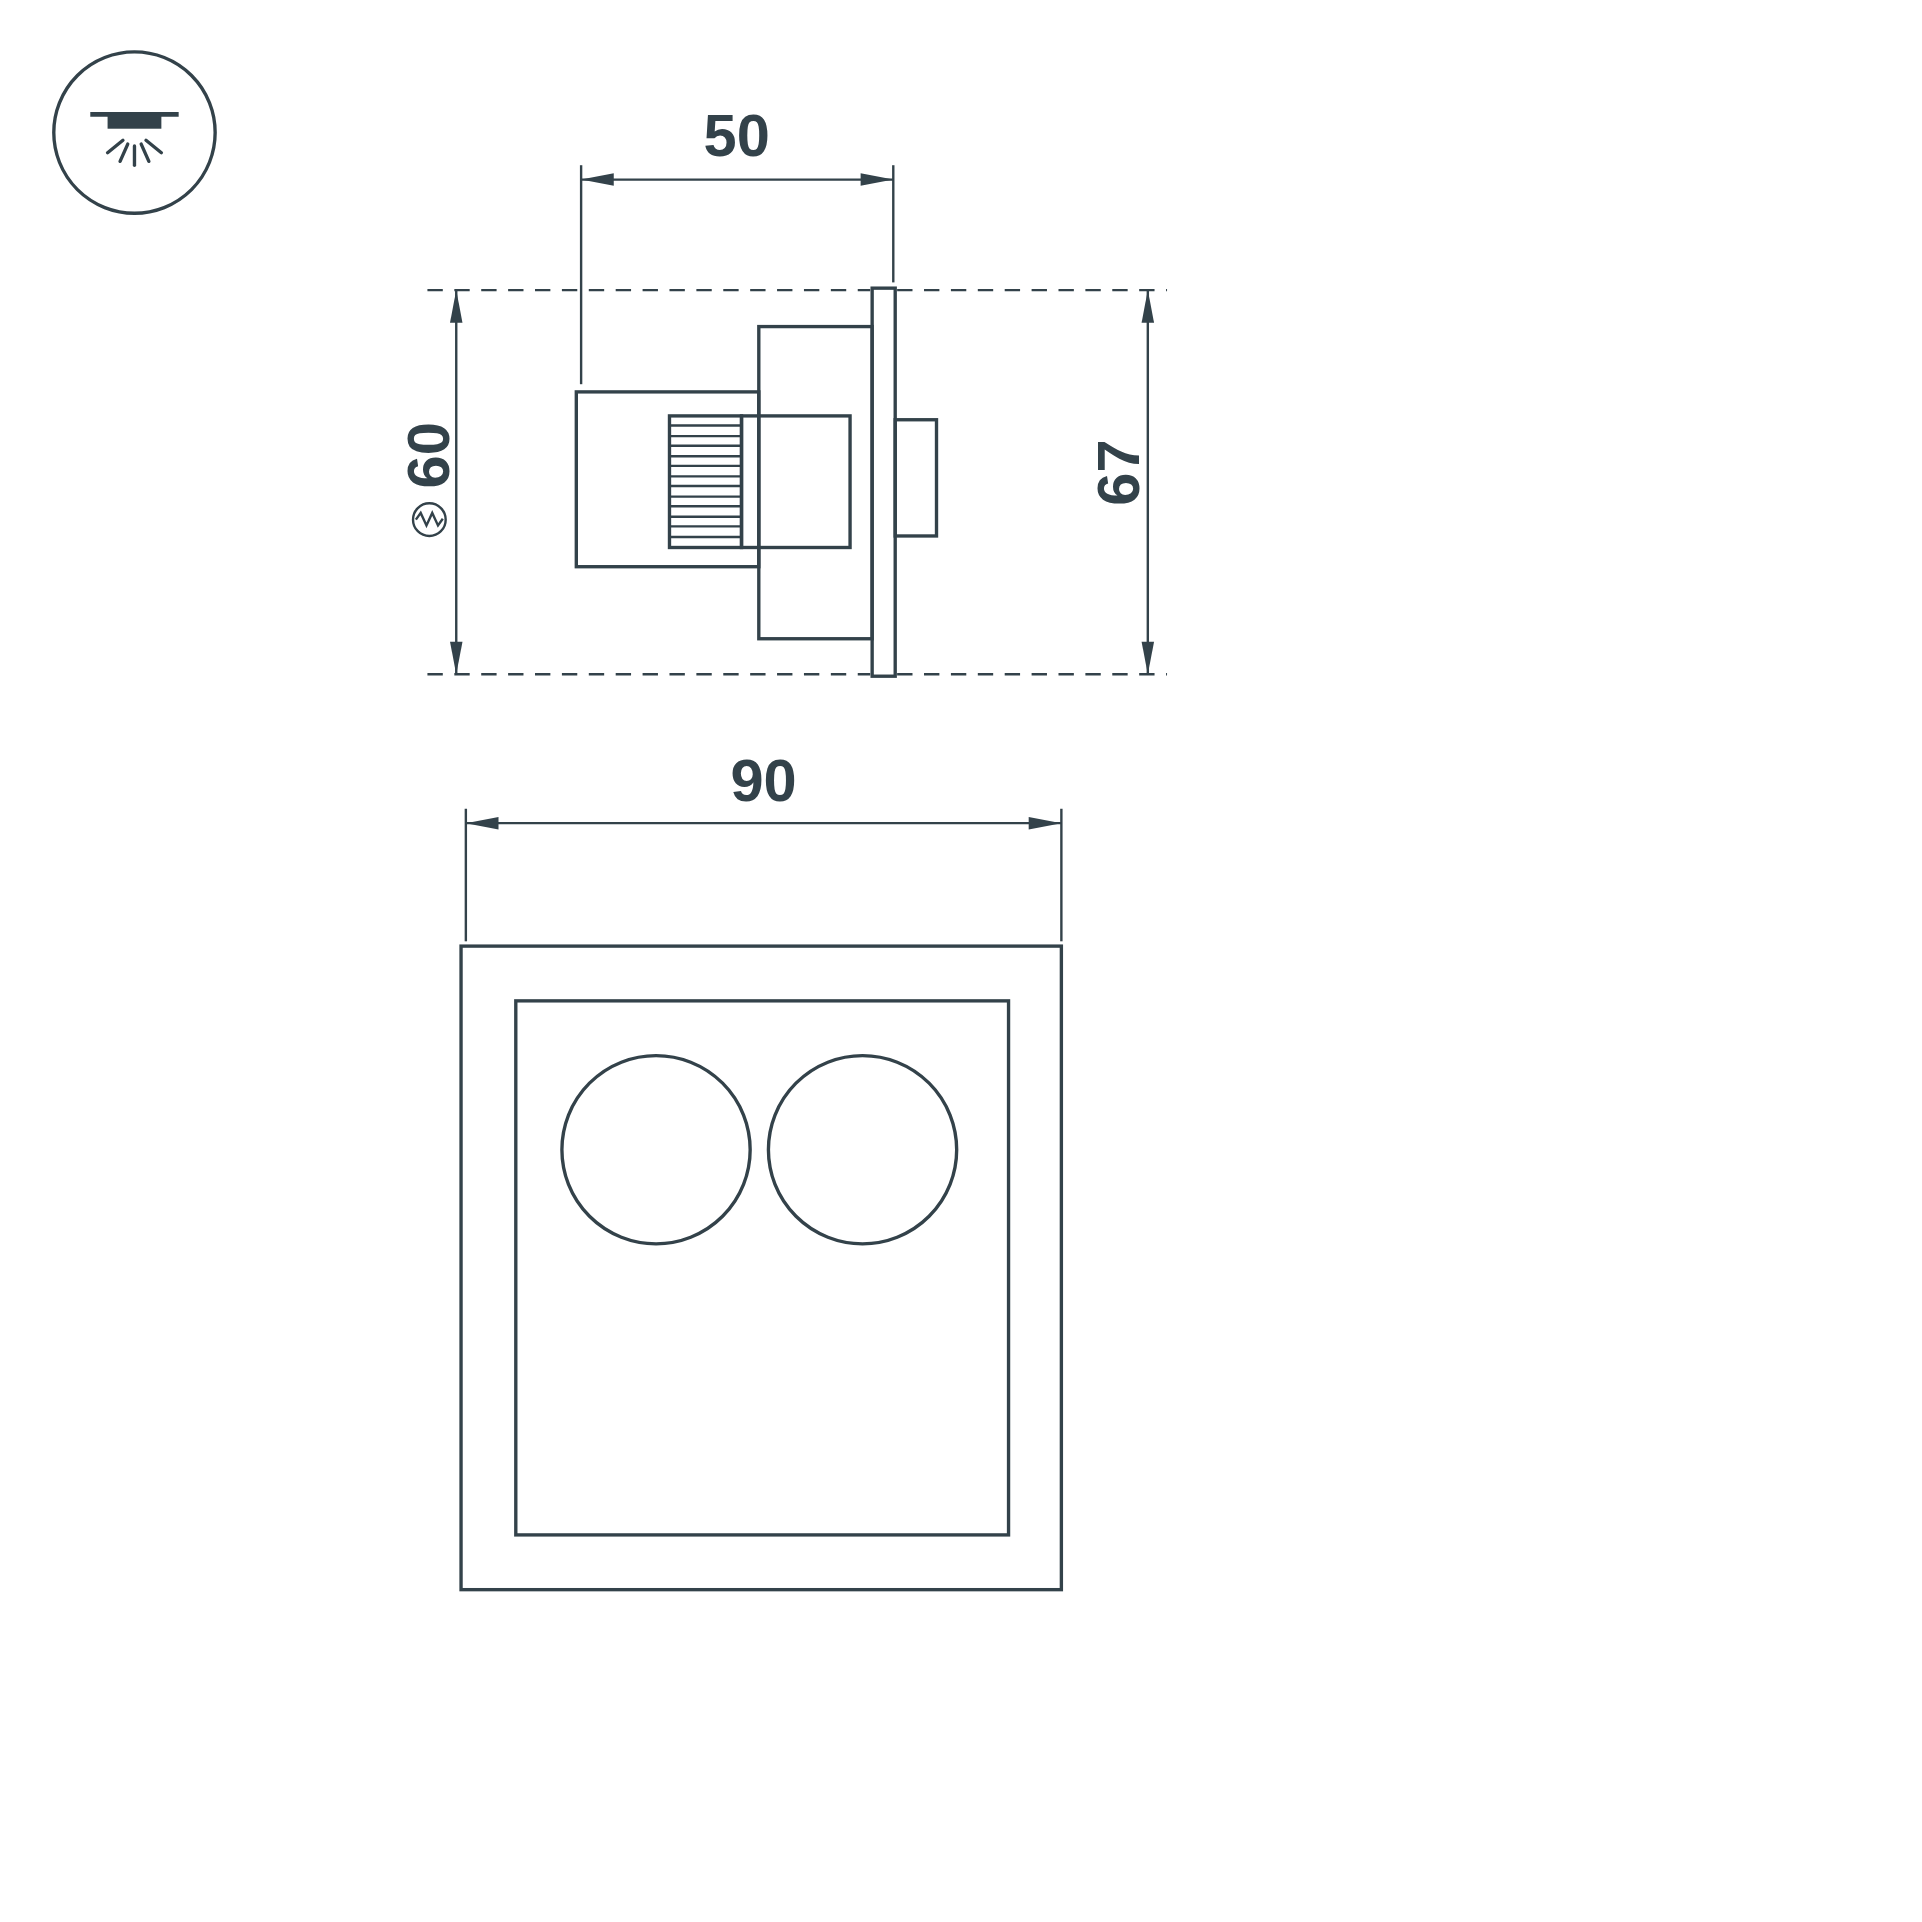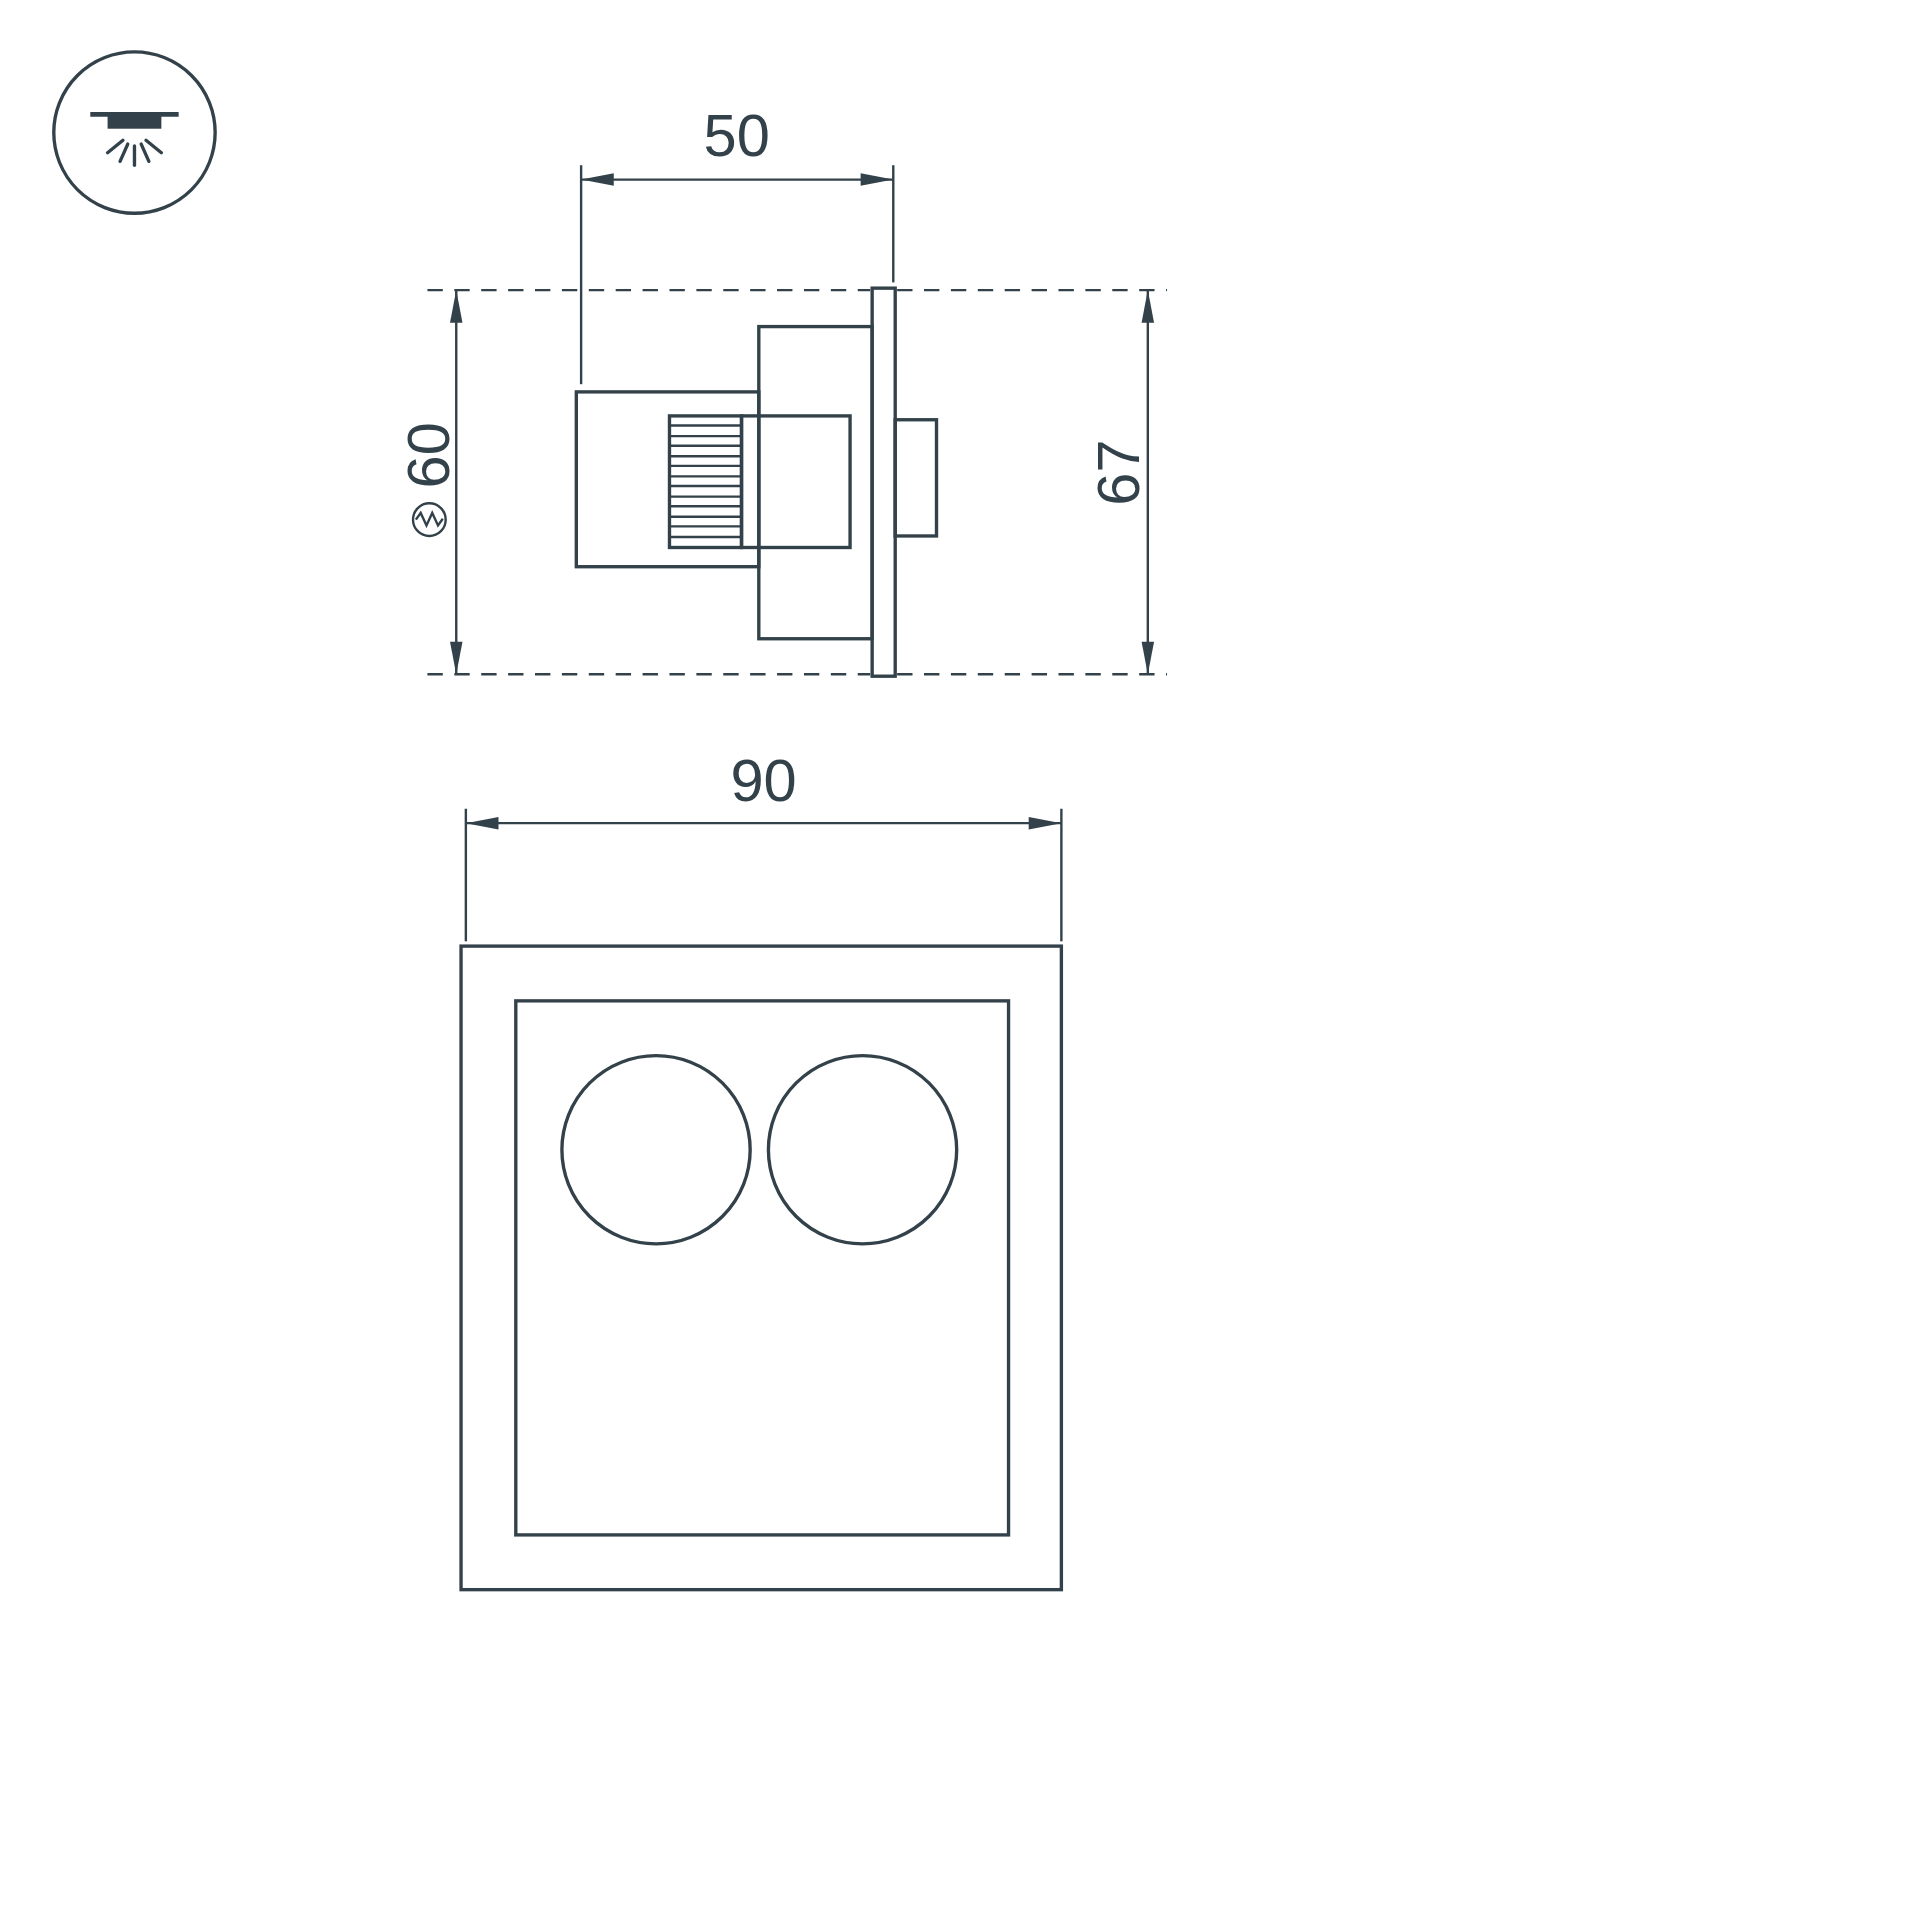--- a/index.html
+++ b/index.html
@@ -6,20 +6,21 @@
     margin: 0;
     padding: 0;
     background: #ffffff;
   }
   .canvas {
     position: relative;
     width: 1922px;
     height: 1922px;
     background: var(--bg, #ffffff);
     overflow: hidden;
+    font-weight: bold;
   }
   svg {
     display: block;
     color: var(--line, #33424a);
   }
   svg text {
     font-family: "Liberation Sans", sans-serif;
     font-size: 62px;
     fill: currentColor;
   }

